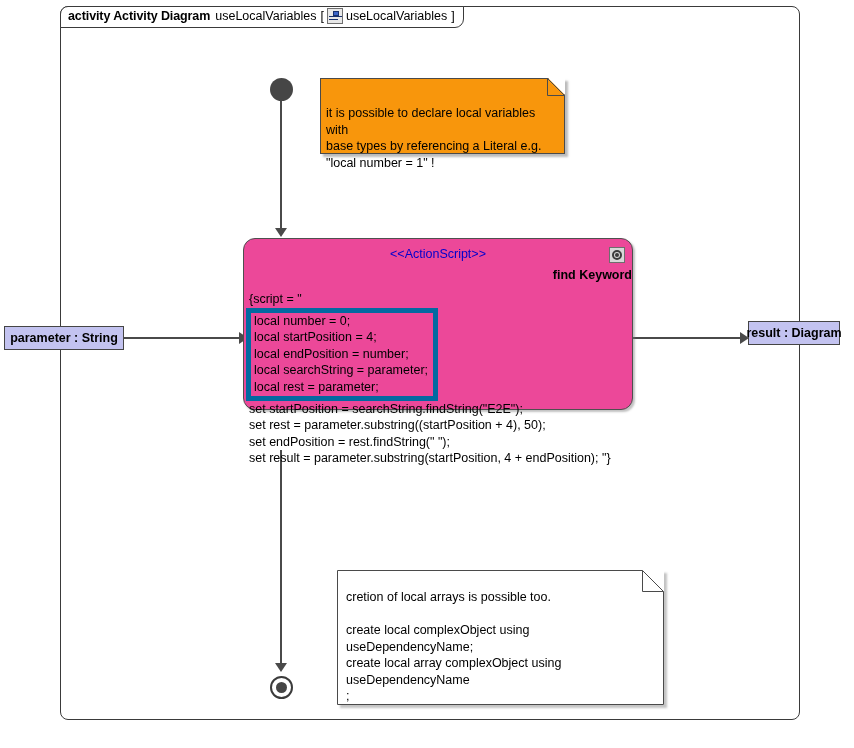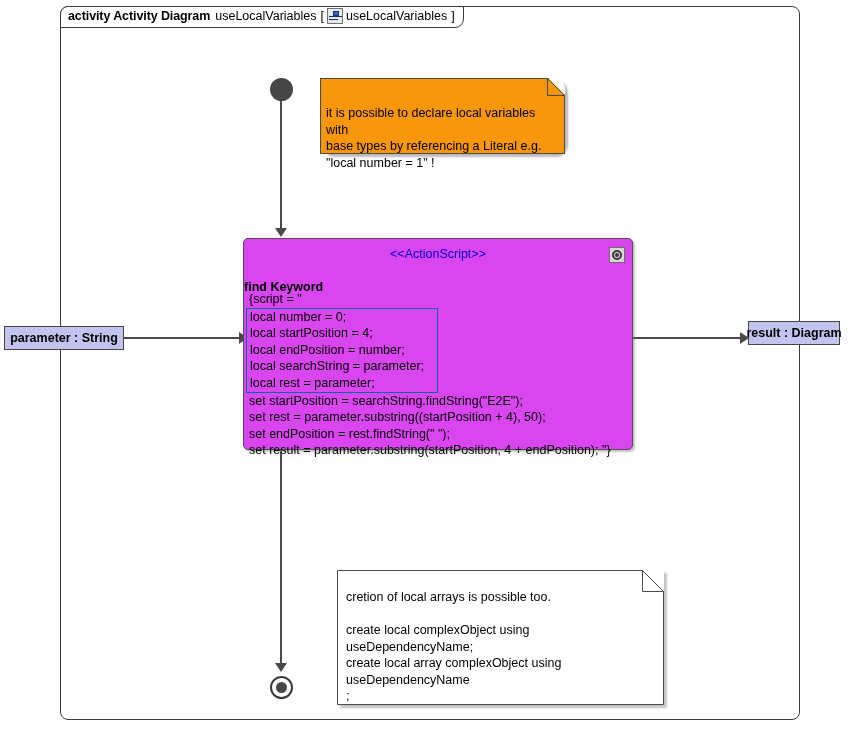--- a/index.html
+++ b/index.html
@@ -177,39 +177,39 @@
   }
   #pin-parameter { left: 4px; top: 326px; width: 120px; height: 24px; }
   #pin-result    { left: 748px; top: 321px; width: 92px; height: 24px; }
 
   
   #action-node {
     position: absolute;
     left: 243px;
     top: 238px;
     width: 390px;
-    height: 212px;
-    background: #d946ef;
+    height: 172px;
+    background: #ec4899;
     border: 1px solid #4f4f4f;
-    border-radius: 5px;
+    border-radius: 12px;
     box-sizing: border-box;
     box-shadow: 2px 2px 2px rgba(120,120,120,0.45);
   }
   #action-stereotype {
     text-align: center;
     color: #0000cd;
     font-size: 12.5px;
     margin-top: 8px;
     line-height: 15px;
   }
   #action-name {
-    text-align: left;
+    text-align: right;
     font-weight: bold;
     font-size: 12.5px;
-    margin-top: 18px;
+    margin-top: 6px;
     line-height: 15px;
   }
   #action-gear-icon {
     position: absolute;
     right: 7px;
     top: 8px;
     width: 16px;
     height: 16px;
     border: 1px solid #6e6e6e;
     background: #d8d8d8;
@@ -241,21 +241,21 @@
     top: 52px;
     right: 2px;
     font-size: 12.5px;
     line-height: 16.6px;
   }
   .script-line {
     padding-left: 3px;
     white-space: pre;
   }
   #script-locals {
-    border: 1px solid #0369a1;
+    border: 5px solid #0369a1;
     box-sizing: border-box;
     width: 192px;
     margin-left: 0px;
   }
   #script-locals .script-line { padding-left: 3px; }
 
   
   .note {
     position: absolute;
     box-sizing: border-box;
@@ -268,21 +268,20 @@
     border: 1px solid #4a4a4a;
     box-sizing: border-box;
   }
 
   #note-orange {
     left: 320px;
     top: 78px;
     width: 245px;
     height: 76px;
     box-shadow: 3px 3px 2px rgba(120,120,120,0.5);
-    border-radius: 12px;
   }
   #note-orange .note-body {
     background: #f8960c;
     clip-path: polygon(0 0, calc(100% - 17px) 0, 100% 17px, 100% 100%, 0 100%);
     border: none;
     outline: 1px solid #4a4a4a;
     outline-offset: -1px;
   }
   #note-orange .note-shape {
     position: absolute;

